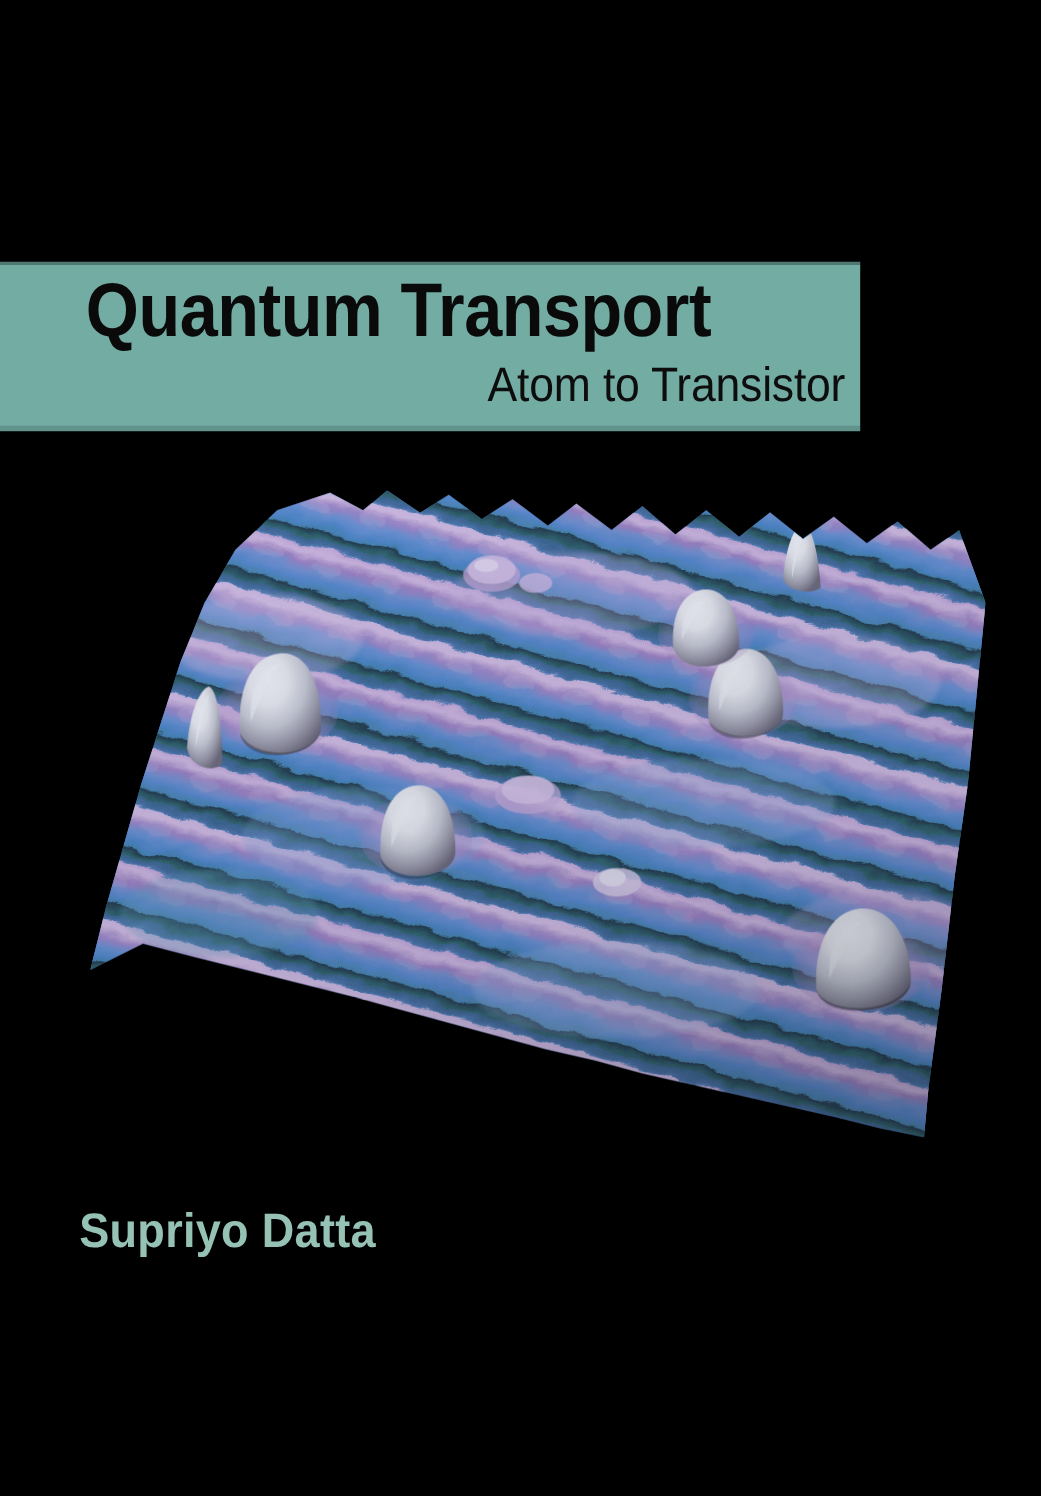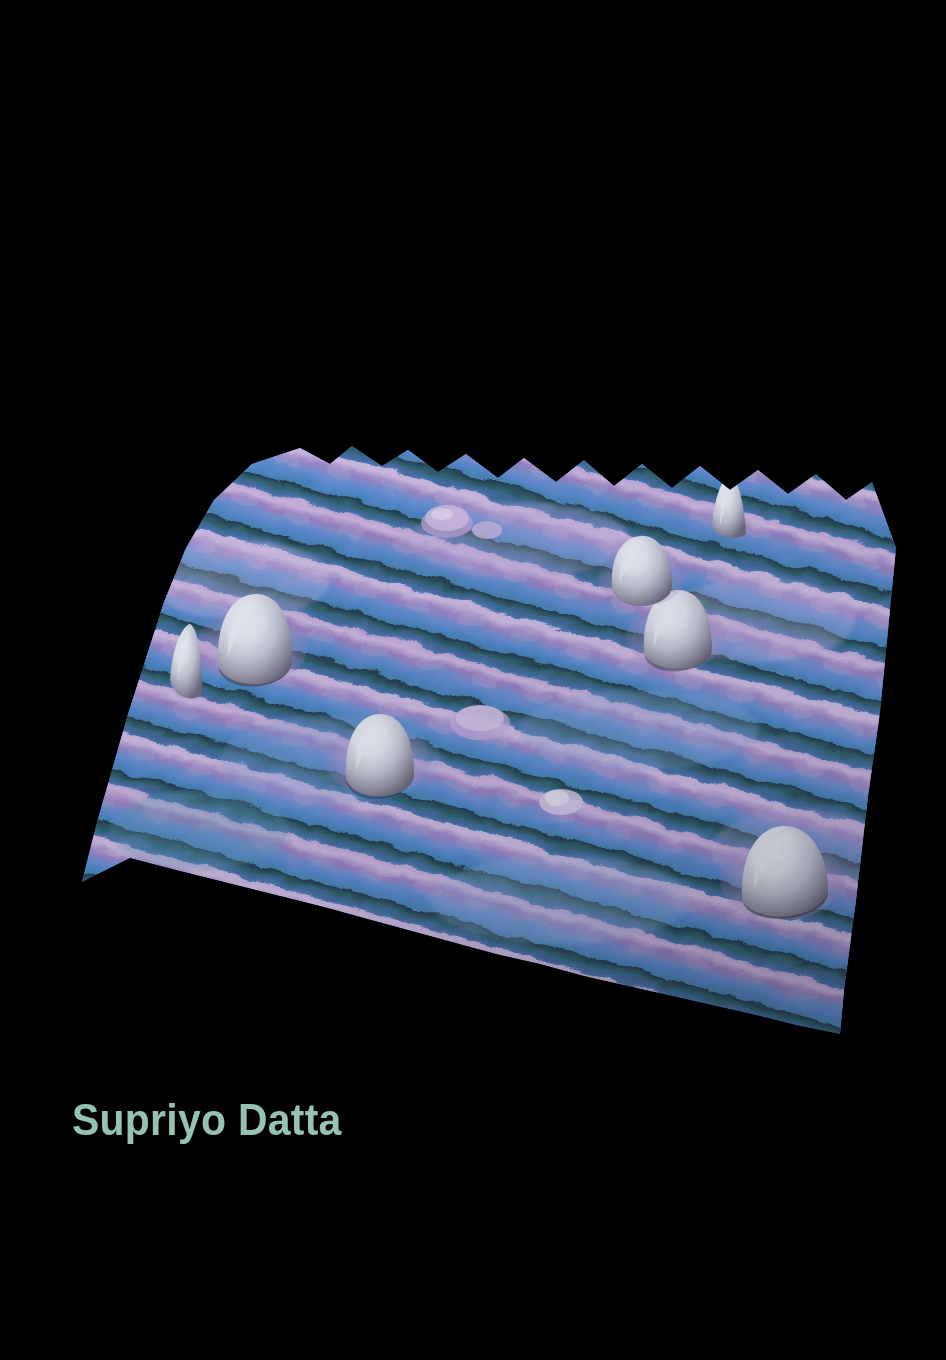--- a/index.html
+++ b/index.html
@@ -593,16 +593,20 @@
         <rect x="0" y="0" width="946" height="680" filter="url(#grain)" fill="#7d8fc0" opacity="0.16"></rect>
 
       </g>
 
       <path d="M 82 452 L 130 428 L 176 440 L 224 452 L 272 464 L 320 476 L 364 488
                L 408 500 L 452 512 L 496 524 L 540 534 L 584 546 L 628 556 L 672 566
                L 716 576 L 760 586 L 800 596 L 840 604 L 840 612 L 80 462 Z" fill="#000000" opacity="0.85"></path>
     </svg>
   </div>
 
+  <div class="title-band">
+    <h1 class="book-title">Quantum Transport</h1>
+    <h2 class="book-subtitle">Atom to Transistor</h2>
+  </div>
 
   <div class="author">Supriyo Datta</div>
 
 </div>
 
 </body></html>

